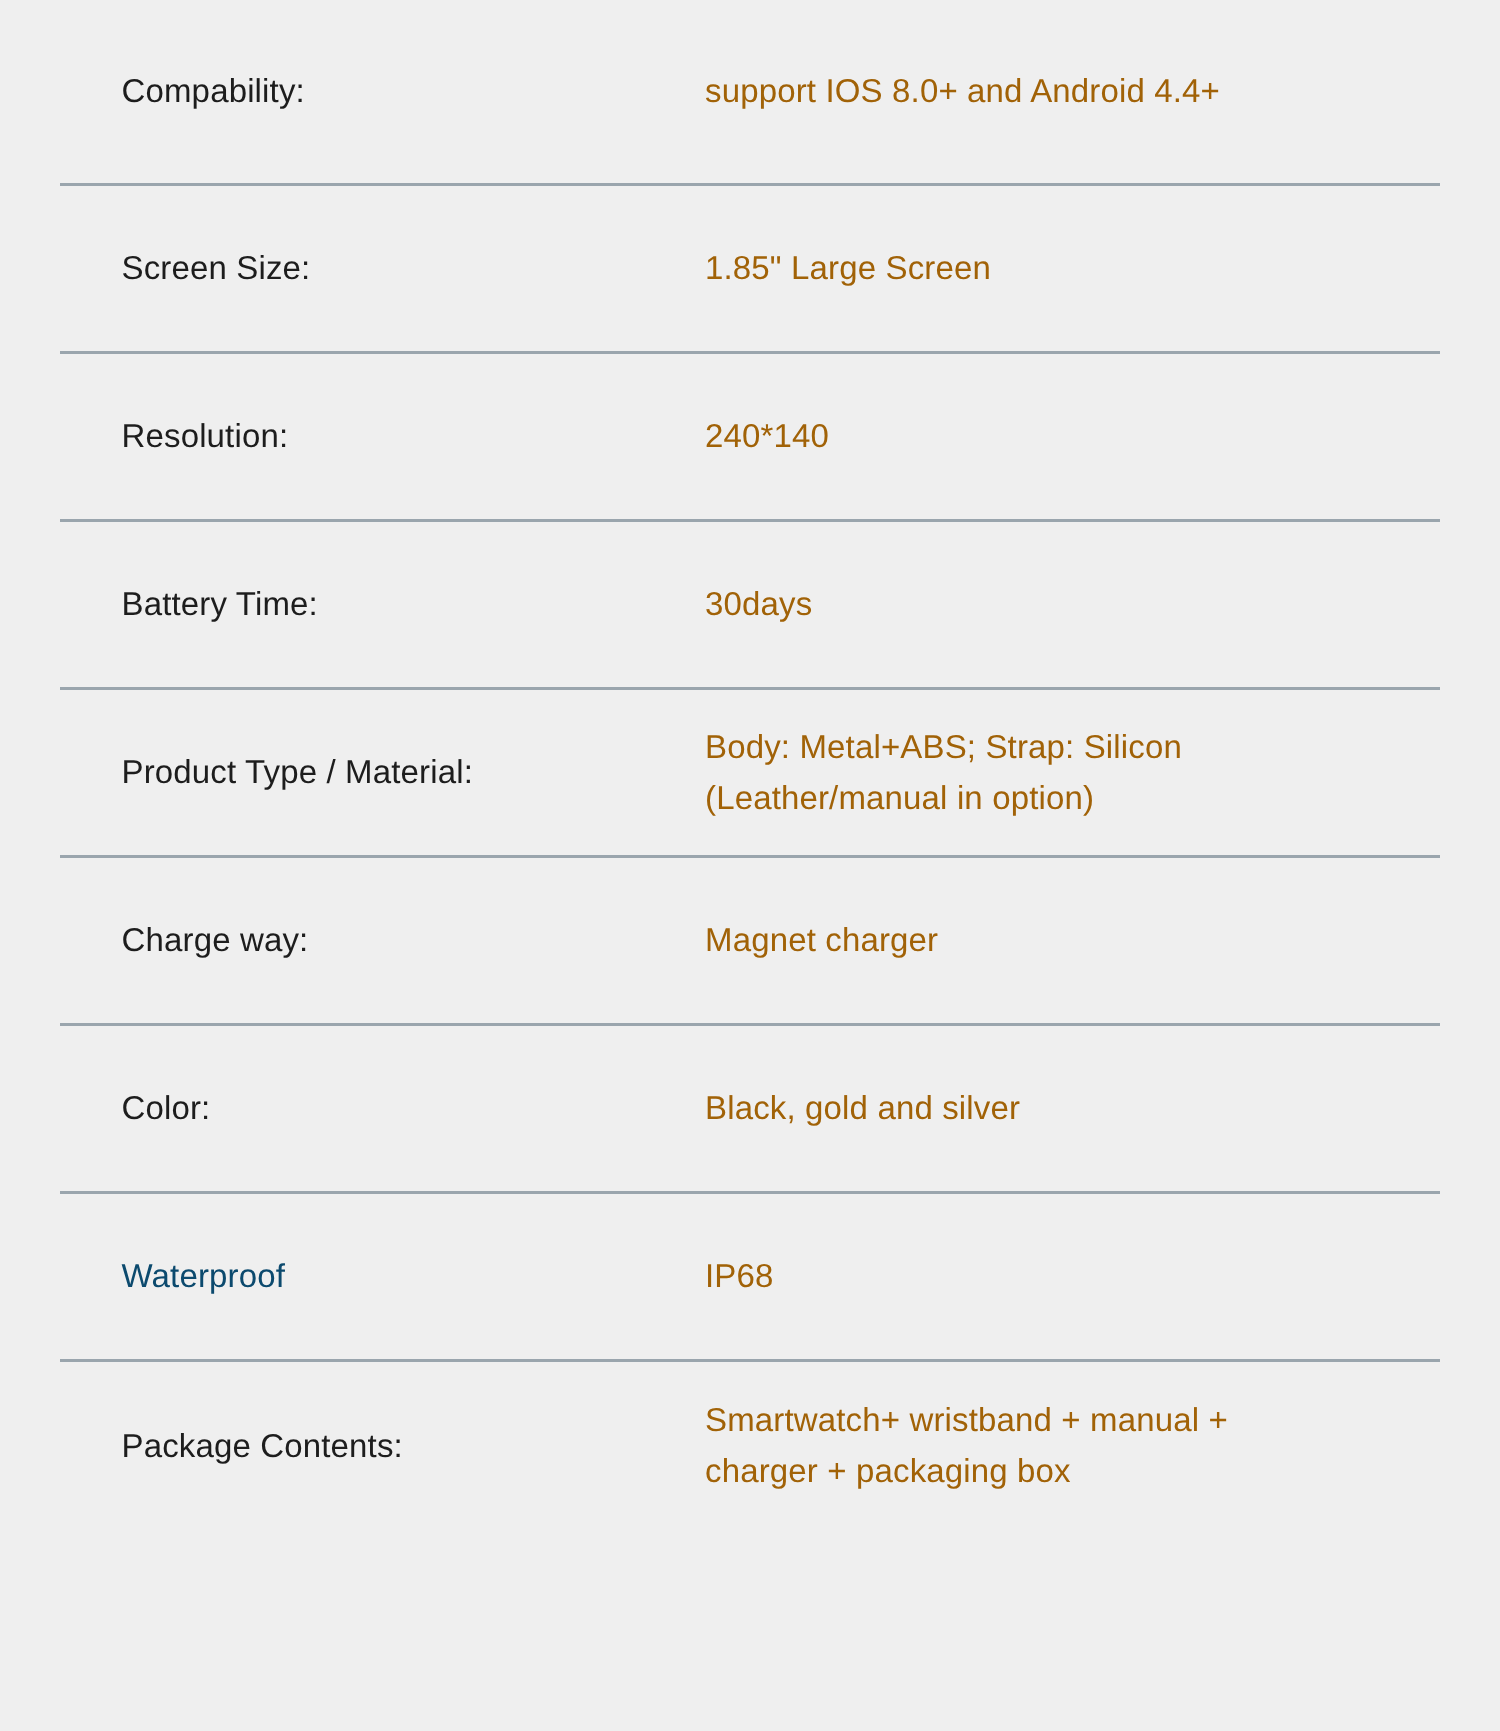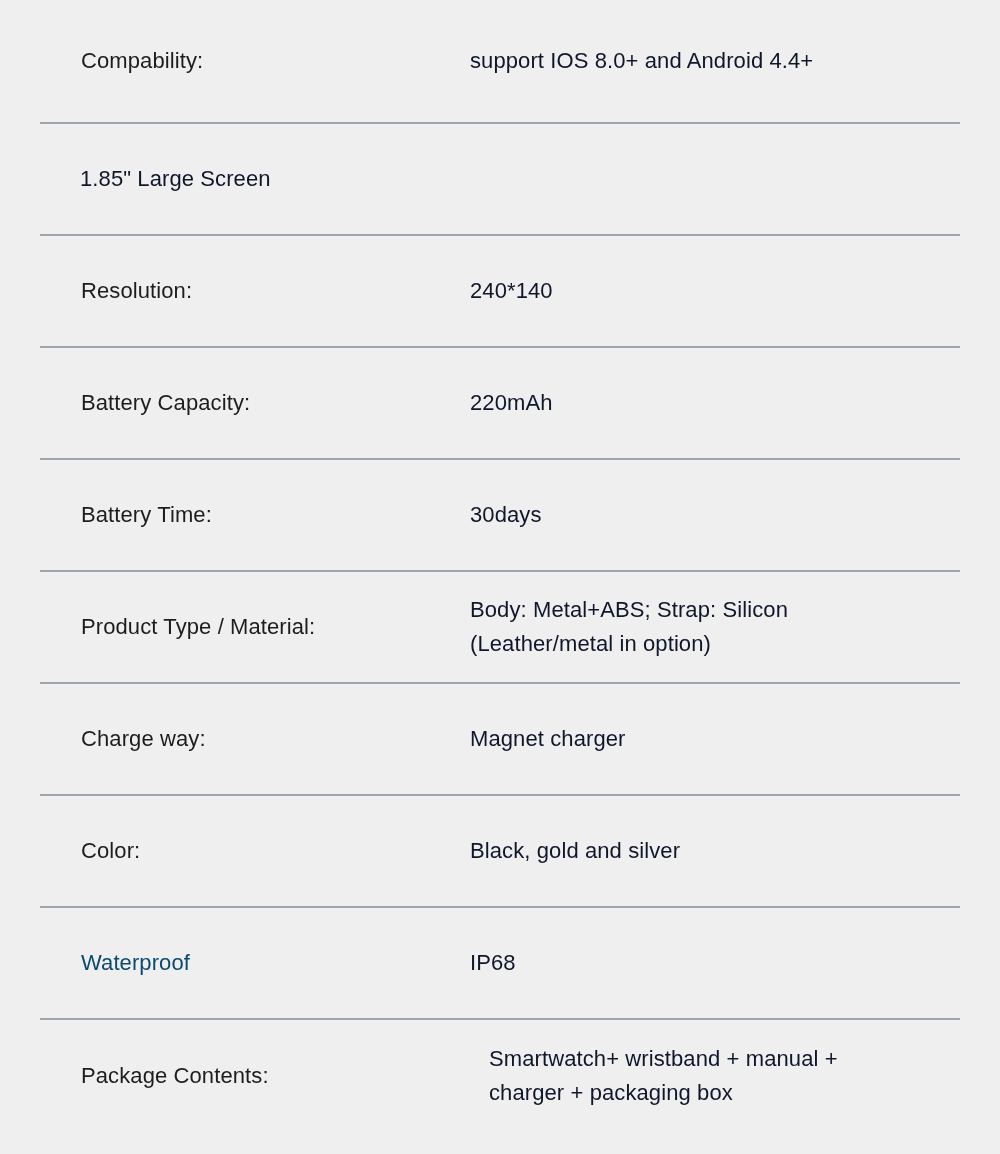--- a/index.html
+++ b/index.html
@@ -21,21 +21,20 @@
   }
   .spec-row {
     display: flex;
     align-items: center;
     box-sizing: border-box;
     min-height: 112px;
     border-bottom: 2px solid #9aa5ad;
   }
   .spec-row:last-child {
     border-bottom: none;
-    gap: 19px;
   }
   .spec-row.first {
     min-height: 124px;
   }
   .spec-label {
     width: 390px;
     flex: 0 0 390px;
     box-sizing: border-box;
     padding-left: 41px;
     font-size: 22px;
@@ -45,71 +44,66 @@
   }
   .spec-label.muted {
     color: #0c4a6e;
   }
   .spec-value {
     flex: 1 1 auto;
     box-sizing: border-box;
     padding-left: 40px;
     font-size: 22px;
     line-height: 34px;
-    color: #0f172a;
+    color: #a16207;
     letter-spacing: 0.1px;
   }
   .spec-value .line {
     display: block;
   }
 </style>
 </head>
 <body>
 
 <div class="spec-table">
 
   <div class="spec-row first">
     <div class="spec-label">Compability:</div>
     <div class="spec-value">
       <span class="line">support IOS 8.0+ and Android 4.4+</span>
     </div>
   </div>
 
   <div class="spec-row">
+    <div class="spec-label">Screen Size:</div>
     <div class="spec-value">
       <span class="line">1.85" Large Screen</span>
     </div>
   </div>
 
   <div class="spec-row">
     <div class="spec-label">Resolution:</div>
     <div class="spec-value">
       <span class="line">240*140</span>
     </div>
   </div>
 
-  <div class="spec-row">
-    <div class="spec-label">Battery Capacity:</div>
-    <div class="spec-value">
-      <span class="line">220mAh</span>
-    </div>
-  </div>
 
   <div class="spec-row">
     <div class="spec-label">Battery Time:</div>
     <div class="spec-value">
       <span class="line">30days</span>
     </div>
   </div>
 
   <div class="spec-row">
     <div class="spec-label">Product Type / Material:</div>
     <div class="spec-value">
       <span class="line">Body: Metal+ABS; Strap: Silicon</span>
-      <span class="line">(Leather/metal in option)</span>
+      <span class="line">(Leather/manual in option)</span>
     </div>
   </div>
 
   <div class="spec-row">
     <div class="spec-label">Charge way:</div>
     <div class="spec-value">
       <span class="line">Magnet charger</span>
     </div>
   </div>
 

